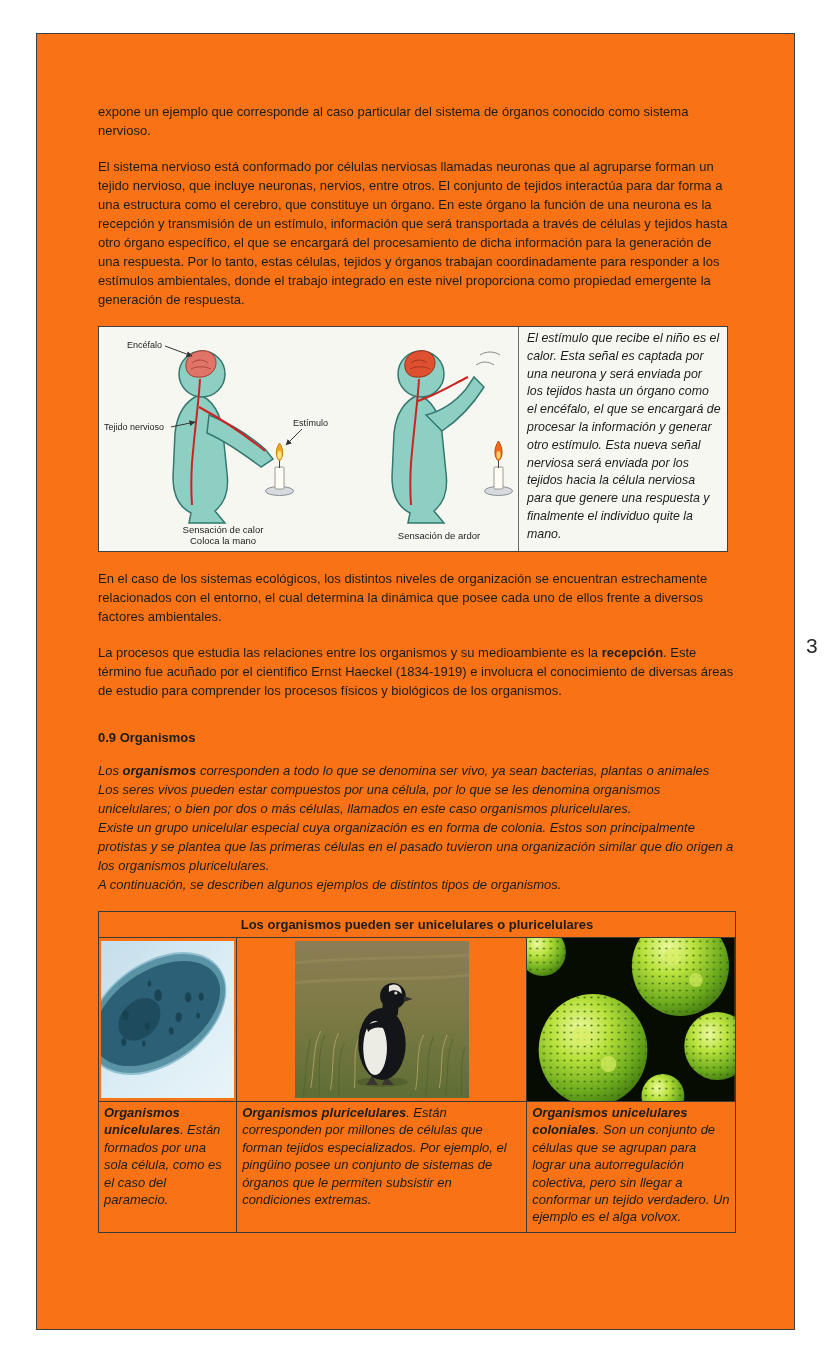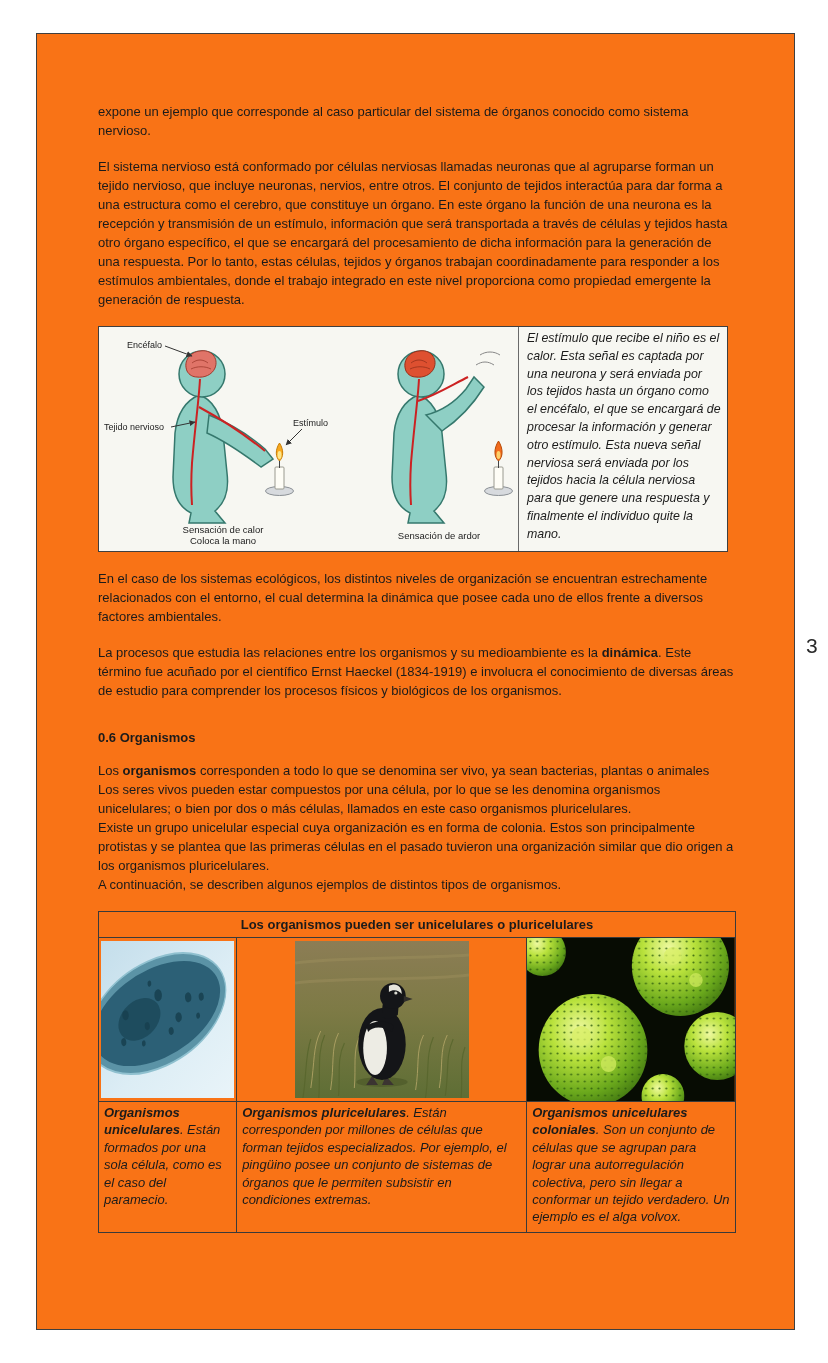--- a/index.html
+++ b/index.html
@@ -8,21 +8,21 @@
 
   .page-frame {
     position: absolute; left: 36px; top: 33px;
     width: 759px; height: 1297px;
     border: 1px solid #3f3f3f; background: #f97316;
     overflow: hidden;
   }
   .content { padding: 68px 58px 0 61px; font-size: 13px; line-height: 19px; }
 
   p.para { margin: 0 0 17px 0; }
-  p.multi { white-space: pre-line; }
+  p.multi { white-space: pre-line; font-style: italic; }
 
   .page-number {
     position: absolute; left: 806px; top: 634px;
     font-size: 21px; color: #2a2a2a;
   }
 
   .figure-box {
     display: flex; border: 1px solid #3f3f3f; background: #f7f7f2;
     height: 226px; margin: 0 8px 17px 0; overflow: hidden;
   }
@@ -118,23 +118,23 @@
           <text class="fig-caption" x="124" y="206" text-anchor="middle">Sensación de calor</text>
           <text class="fig-caption" x="124" y="217" text-anchor="middle">Coloca la mano</text>
           <text class="fig-caption" x="340" y="212" text-anchor="middle">Sensación de ardor</text>
         </svg>
       </div>
       <div class="figure-description">El estímulo que recibe el niño es el calor. Esta señal es captada por una neurona y será enviada por los tejidos hasta un órgano como el encéfalo, el que se encargará de procesar la información y generar otro estímulo. Esta nueva señal nerviosa será enviada por los tejidos hacia la célula nerviosa para que genere una respuesta y finalmente el individuo quite la mano.</div>
     </div>
 
     <p class="para">En el caso de los sistemas ecológicos, los distintos niveles de organización se encuentran estrechamente relacionados con el entorno, el cual determina la dinámica que posee cada uno de ellos frente a diversos factores ambientales.</p>
 
-    <p class="para"><span>La procesos que estudia las relaciones entre los organismos y su medioambiente es la </span><strong>dinámica</strong><span>. Este término fue acuñado por el científico Ernst Haeckel (1834-1919) e involucra el conocimiento de diversas áreas de estudio para comprender los procesos físicos y biológicos de los organismos.</span></p>
-
-    <h2 class="section-heading">0.6 Organismos</h2>
+    <p class="para"><span>La procesos que estudia las relaciones entre los organismos y su medioambiente es la </span><strong>recepción</strong><span>. Este término fue acuñado por el científico Ernst Haeckel (1834-1919) e involucra el conocimiento de diversas áreas de estudio para comprender los procesos físicos y biológicos de los organismos.</span></p>
+
+    <h2 class="section-heading">0.9 Organismos</h2>
 
     <p class="para multi"><span>Los </span><strong>organismos</strong><span> corresponden a todo lo que se denomina ser vivo, ya sean bacterias, plantas o animales
 Los seres vivos pueden estar compuestos por una célula, por lo que se les denomina organismos unicelulares; o bien por dos o más células, llamados en este caso organismos pluricelulares.
 Existe un grupo unicelular especial cuya organización es en forma de colonia. Estos son principalmente protistas y se plantea que las primeras células en el pasado tuvieron una organización similar que dio origen a los organismos pluricelulares.
 A continuación, se describen algunos ejemplos de distintos tipos de organismos.</span></p>
 
     <table class="organisms">
       <tbody>
         <tr>
           <td class="table-title-cell" colspan="3">Los organismos pueden ser unicelulares o pluricelulares</td>

